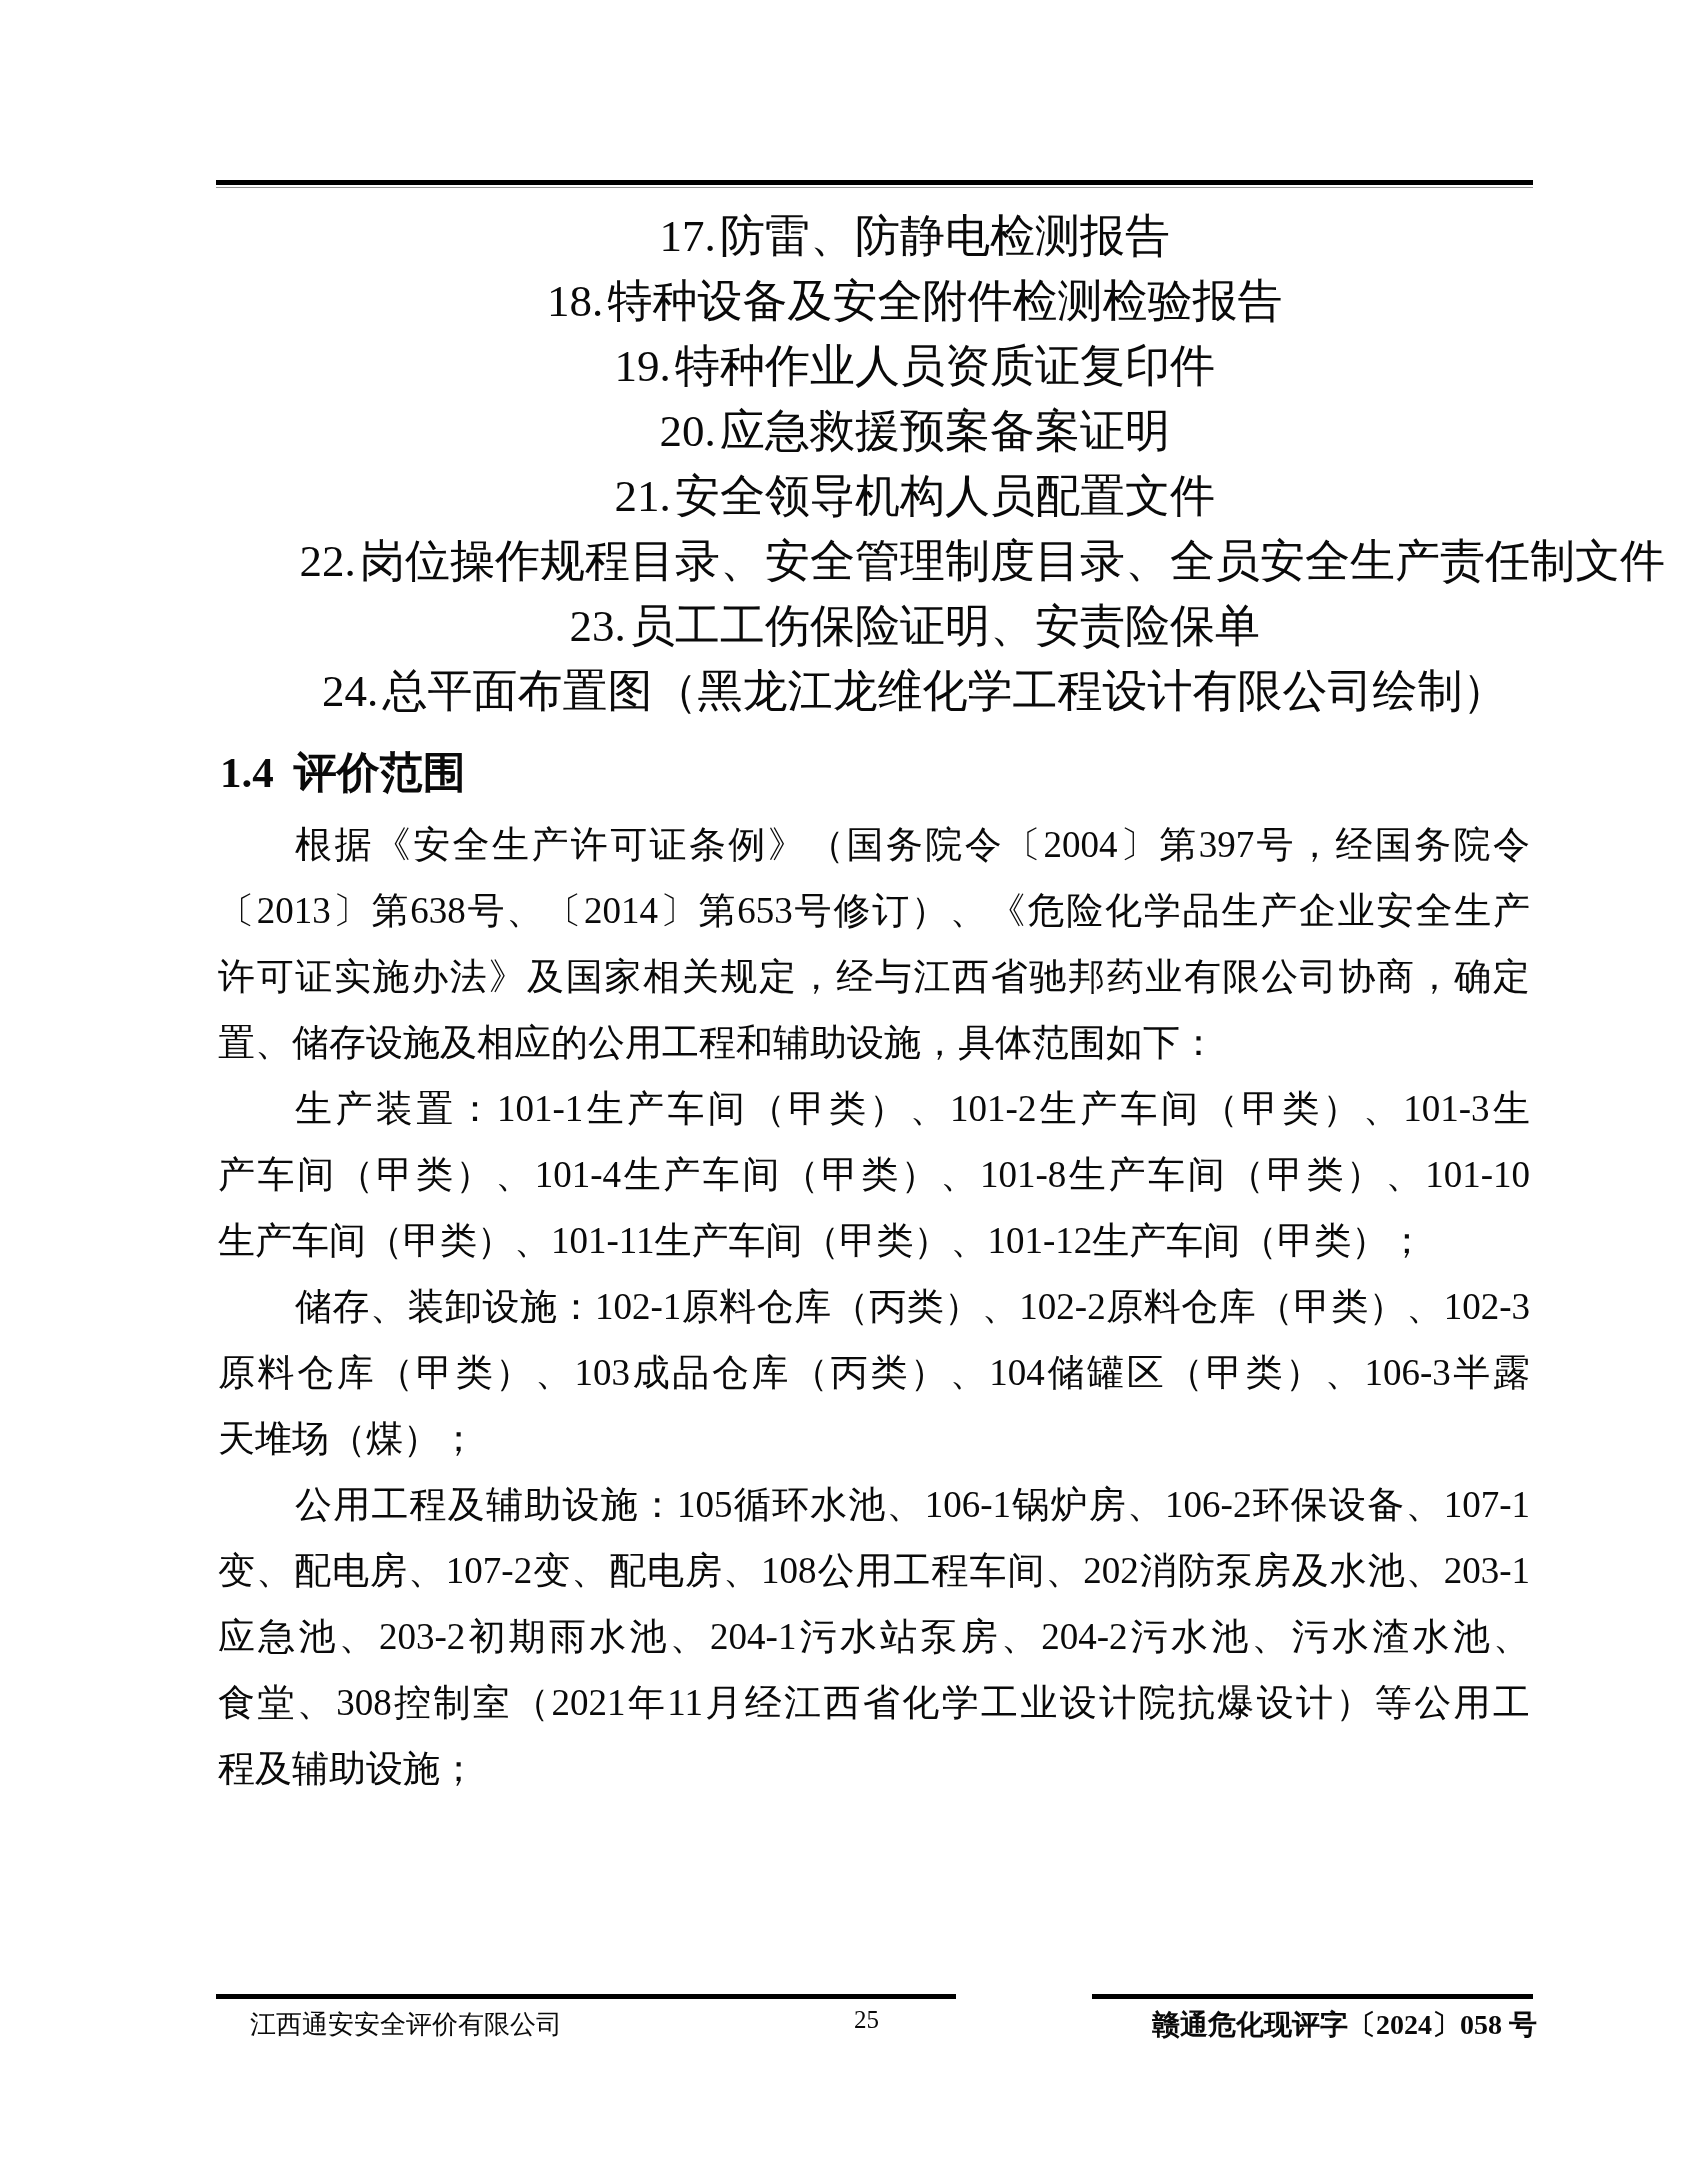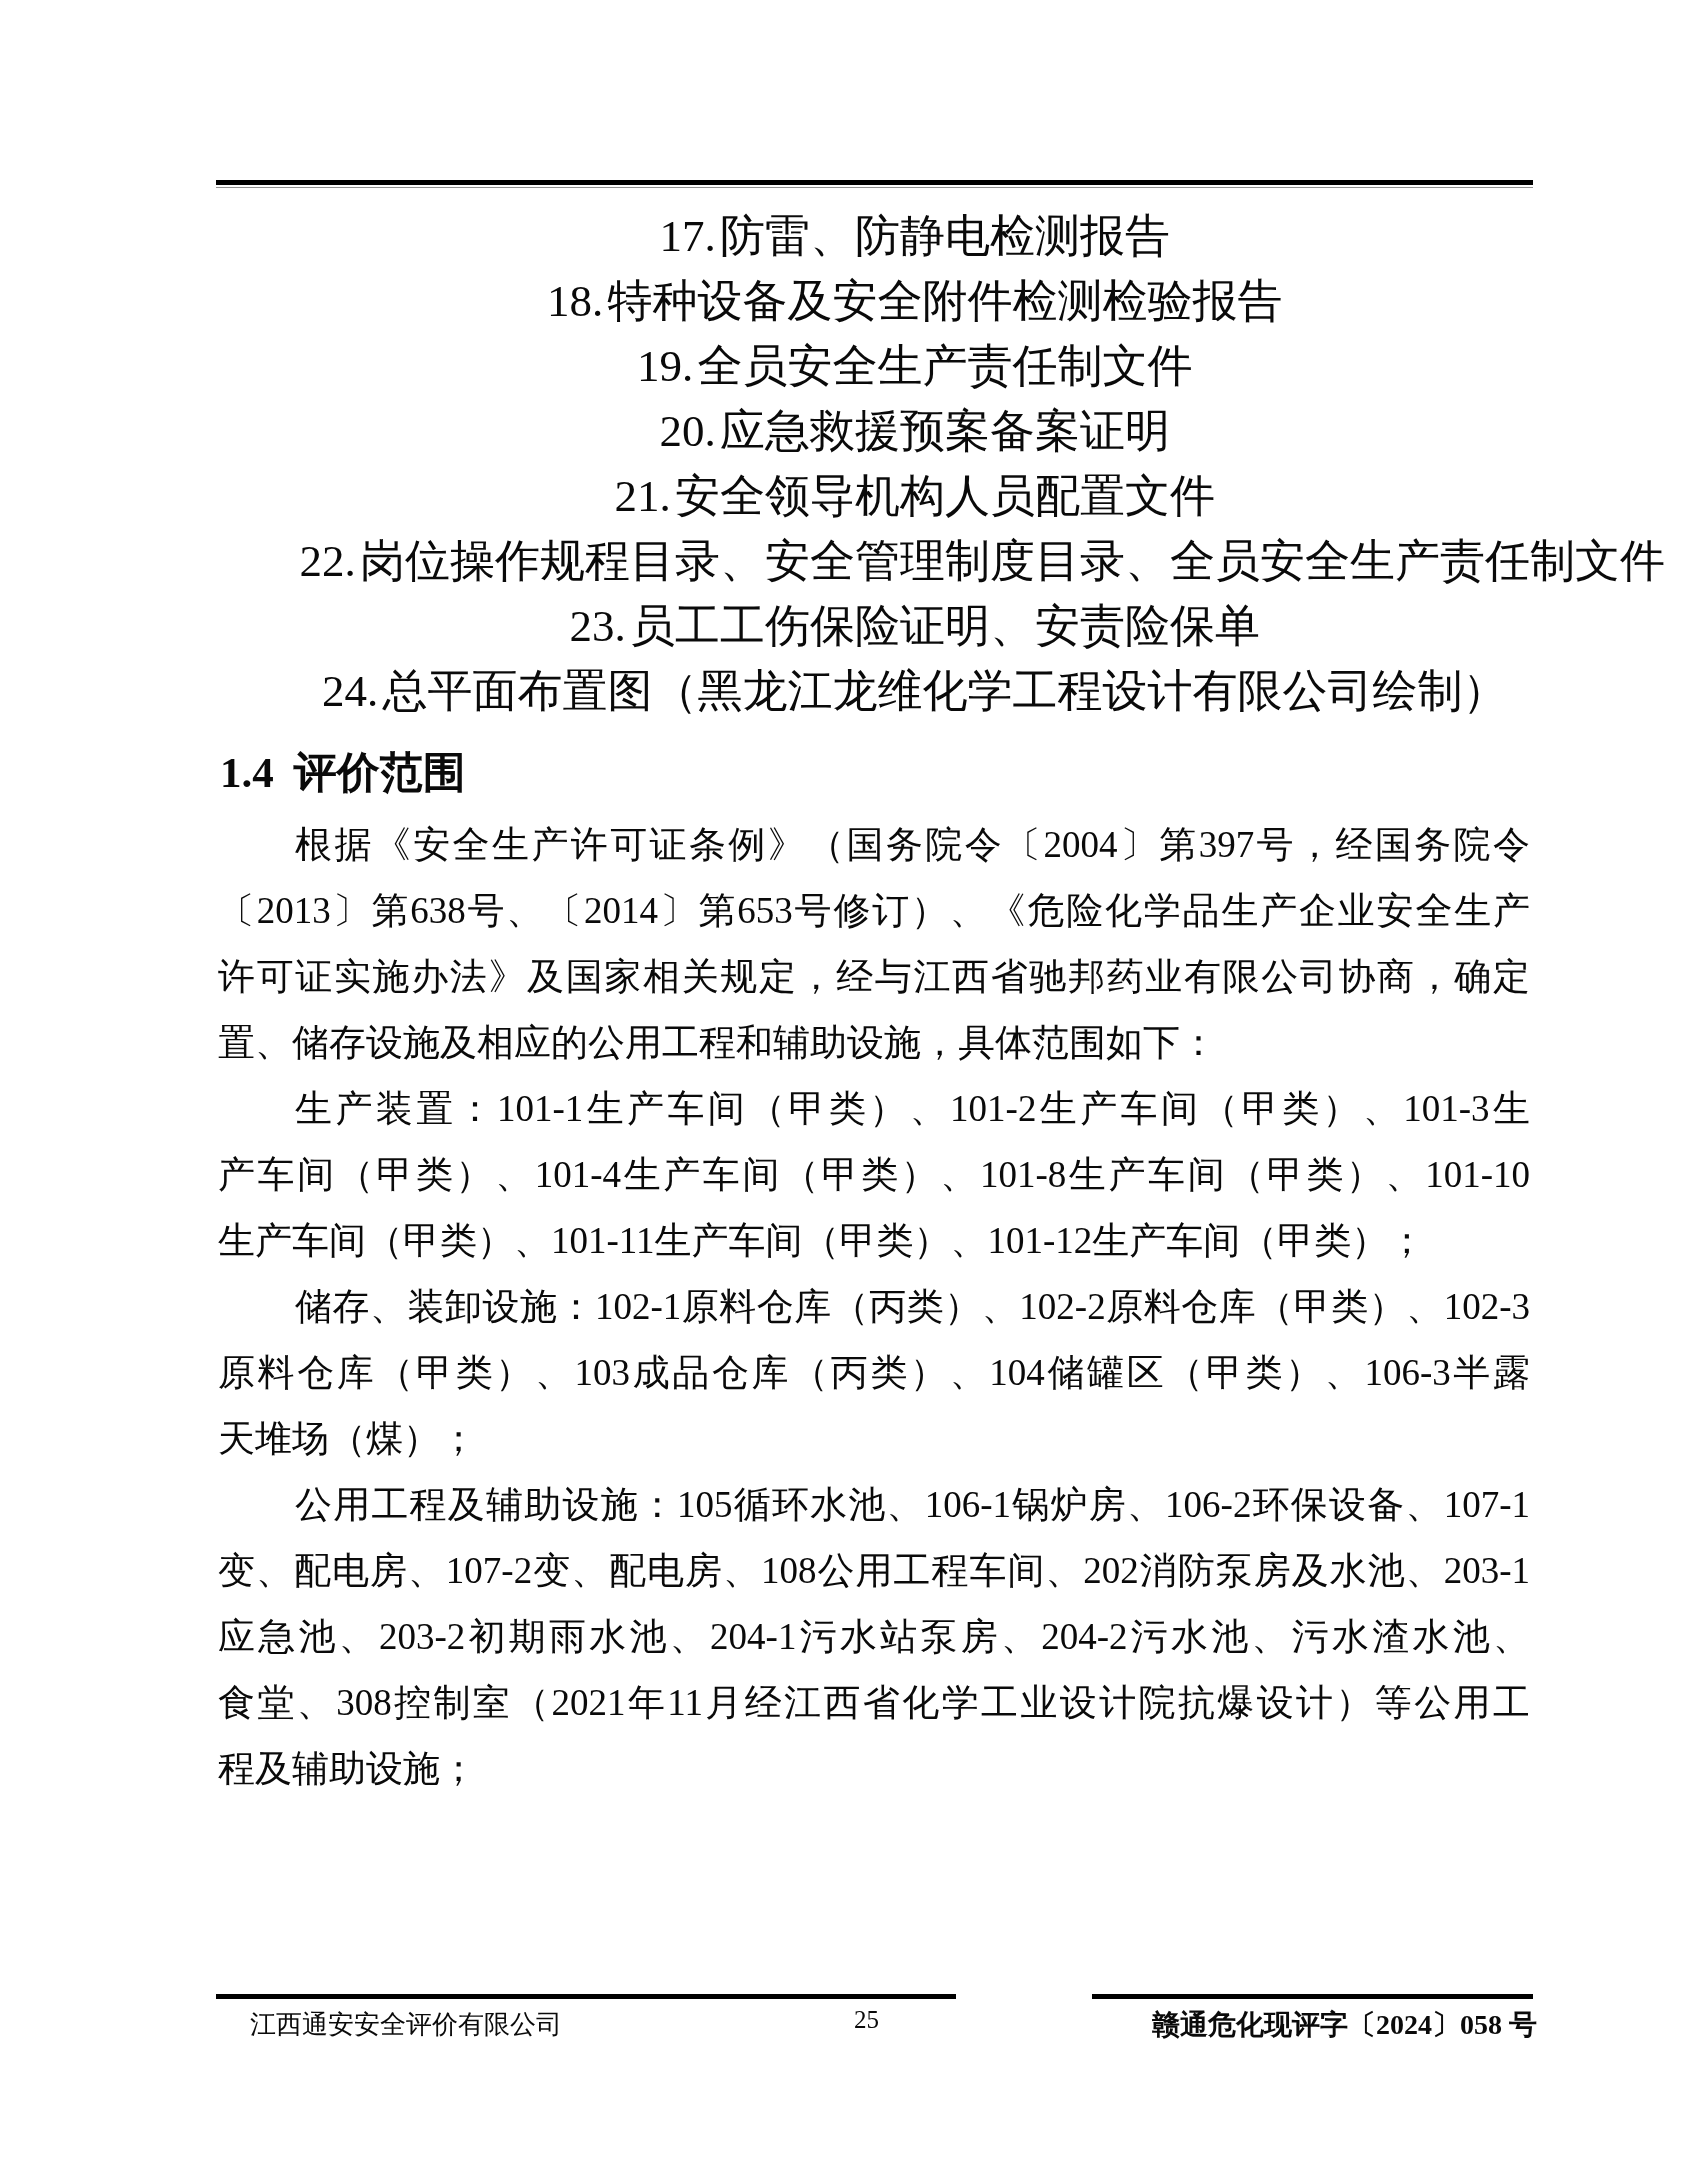--- a/index.html
+++ b/index.html
@@ -153,21 +153,21 @@
 
       <div class="list-item">
         <span class="li-num">17.</span><span class="li-text">防雷、防静电检测报告</span>
       </div>
 
       <div class="list-item">
         <span class="li-num">18.</span><span class="li-text">特种设备及安全附件检测检验报告</span>
       </div>
 
       <div class="list-item">
-        <span class="li-num">19.</span><span class="li-text">全员安全生产责任制文件</span>
+        <span class="li-num">19.</span><span class="li-text">特种作业人员资质证复印件</span>
       </div>
 
       <div class="list-item">
         <span class="li-num">20.</span><span class="li-text">应急救援预案备案证明</span>
       </div>
 
       <div class="list-item">
         <span class="li-num">21.</span><span class="li-text">安全领导机构人员配置文件</span>
       </div>
 

